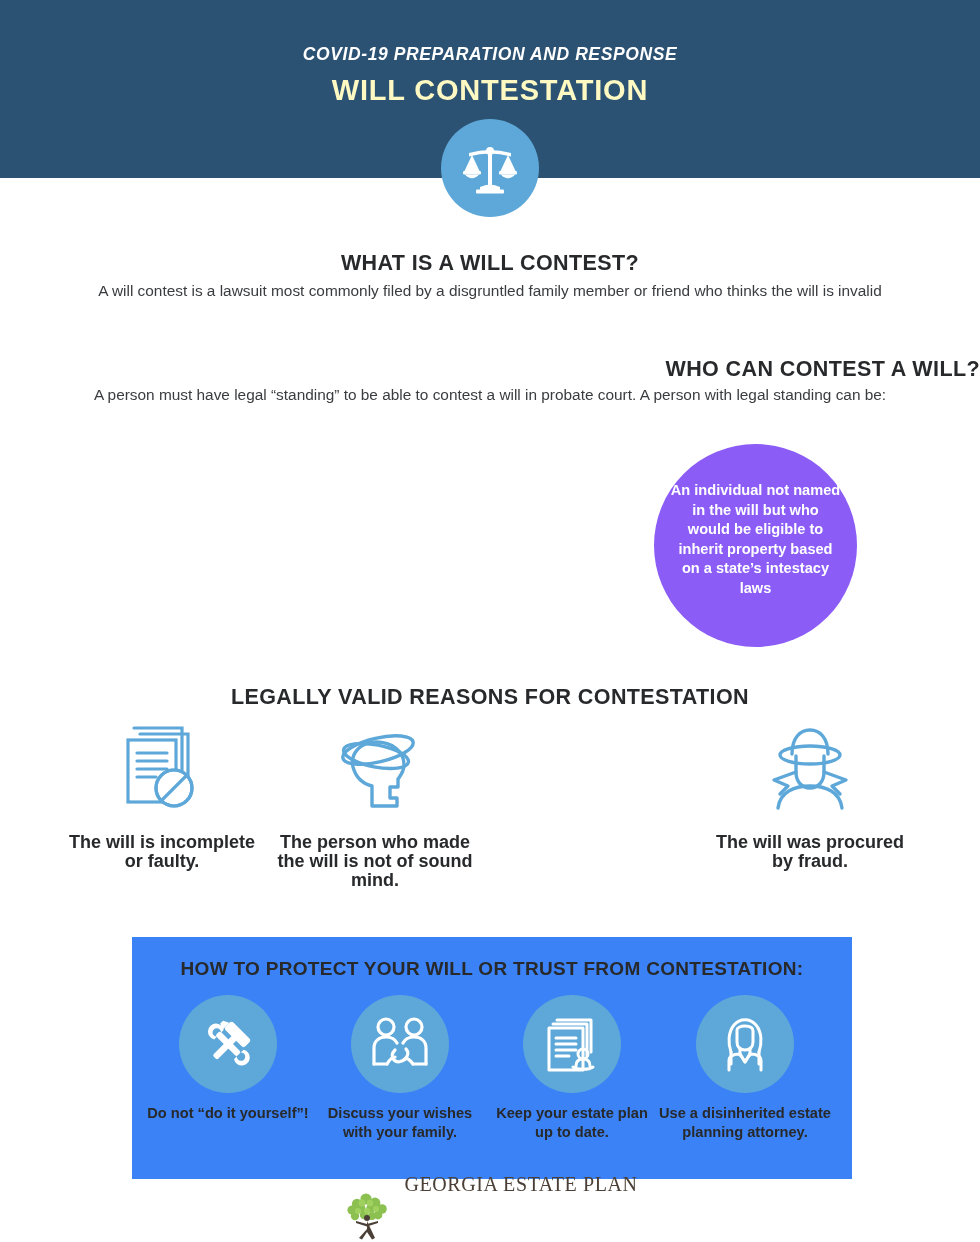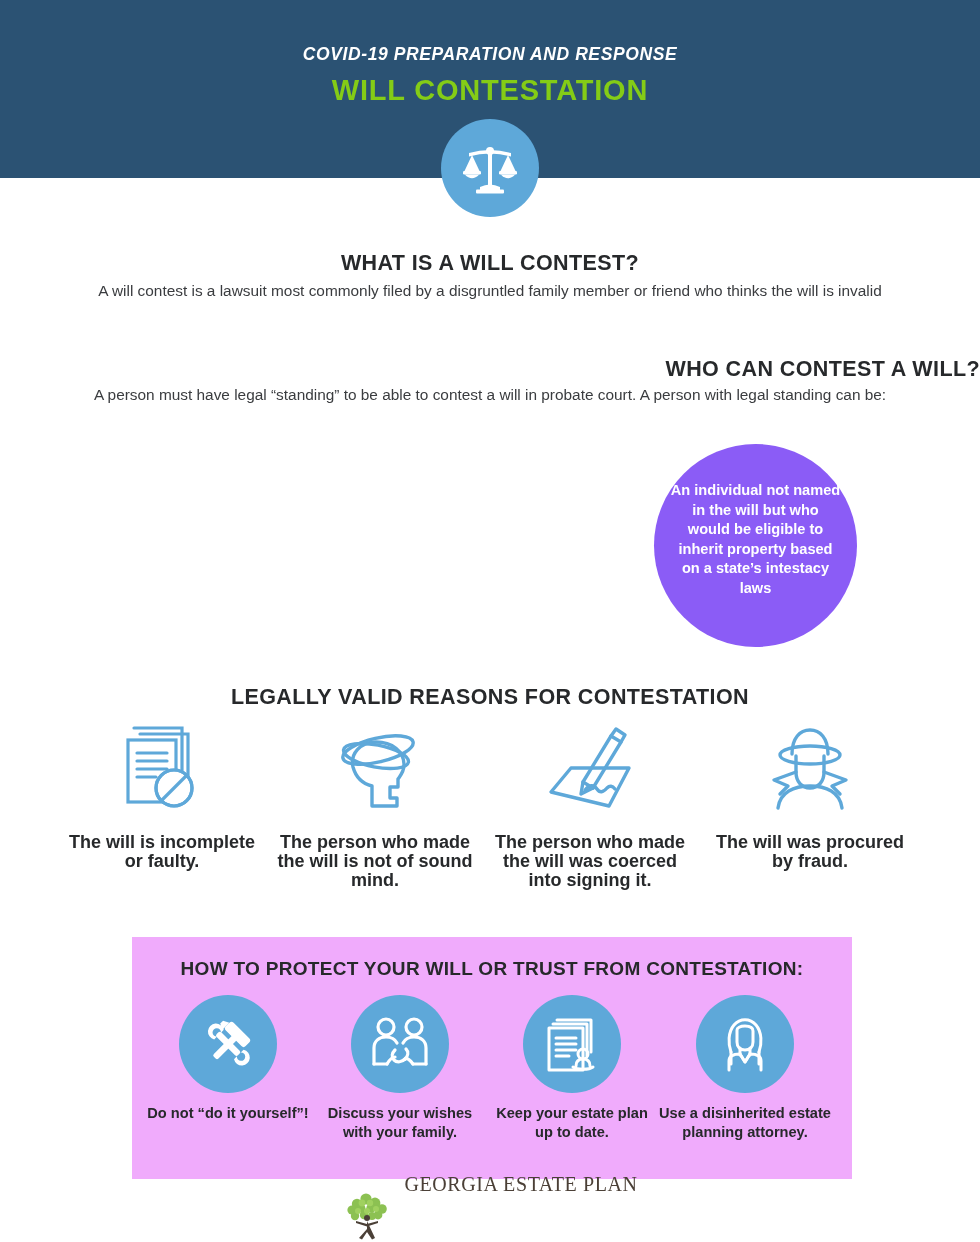--- a/index.html
+++ b/index.html
@@ -16,21 +16,21 @@
     position: absolute; left:0; top:0; width:980px; height:178px;
     background:#2b5273;
   }
   .header-eyebrow {
     position:absolute; left:0; top:44px; width:980px; text-align:center;
     color:#ffffff; font-style:italic; font-weight:bold;
     font-size:17.5px; letter-spacing:0.6px;
   }
   .header-title {
     position:absolute; left:0; top:74px; width:980px; text-align:center;
-    color:#84cc16; font-weight:bold; font-size:29px; letter-spacing:0.8px;
+    color:#fef9c3; font-weight:bold; font-size:29px; letter-spacing:0.8px;
   }
   .scale-badge {
     position:absolute; left:441px; top:119px; width:98px; height:98px;
     border-radius:50%; background:#5ea8d9;
     display:flex; align-items:center; justify-content:center;
   }
   .scale-badge svg { display:block; }
 
   
   .sec-h {
@@ -72,21 +72,21 @@
   .reason-icon { height:102px; display:flex; align-items:flex-end; justify-content:center; }
   .reason-icon svg { display:block; }
   .reason-label {
     margin-top:17px; color:#27292b; font-weight:bold;
     font-size:18px; line-height:19px;
   }
 
   
   .protect-panel {
     position:absolute; left:132px; top:937px; width:720px; height:242px;
-    background:#f0abfc;
+    background:#3b82f6;
   }
   .protect-title {
     position:absolute; left:0; top:21px; width:720px; text-align:center;
     color:#27292b; font-weight:bold; font-size:19px; letter-spacing:0.3px;
   }
   .protect-items { position:absolute; left:0; top:58px; width:720px; height:180px; }
   .protect-item { position:absolute; width:172px; text-align:center; }
   #pr-0 { left:10px; }
   #pr-1 { left:182px; }
   #pr-2 { left:354px; }
@@ -190,37 +190,20 @@
           <path d="M33 47 C30 34 40 22 56 22 C72 22 84 31 84 45 C84 52 80 56 78 59 L78 67 L70 67 L70 78 L77 78 L77 86 L52 86 L52 66 C44 64 36 58 33 47 Z"></path>
 
           <ellipse cx="58" cy="30" rx="36" ry="12" transform="rotate(-13 58 30)"></ellipse>
 
           <ellipse cx="56" cy="36" rx="33" ry="11" transform="rotate(11 56 36)"></ellipse>
         </svg>
       </div>
       <div class="reason-label">The person who made the will is not of sound mind.</div>
     </div>
 
-    <div class="reason" id="rs-2">
-      <div class="reason-icon">
-        <svg width="106" height="96" viewBox="0 0 106 96" fill="none" stroke="#5ea8d9" stroke-width="3.4" stroke-linecap="round" stroke-linejoin="round">
-
-          <path d="M14 72 L34 48 L92 48 L72 86 Z"></path>
-
-          <path d="M48 70 q7 -8 12 -1 q4 6 10 -1 q4 -4 8 1"></path>
-
-          <path d="M46 62 L74 16 L84 22 L56 68 Z"></path>
-
-          <path d="M46 62 L44 74 L56 68"></path>
-
-          <path d="M74 16 L79 9 L88 15 L84 22"></path>
-        </svg>
-      </div>
-      <div class="reason-label">The person who made the will was coerced into signing it.</div>
-    </div>
 
     <div class="reason" id="rs-3">
       <div class="reason-icon">
         <svg width="104" height="96" viewBox="0 0 104 96" fill="none" stroke="#5ea8d9" stroke-width="3.4" stroke-linecap="round" stroke-linejoin="round">
 
           <path d="M34 34 C34 18 42 10 52 10 C62 10 70 18 70 34"></path>
 
           <ellipse cx="52" cy="35" rx="30" ry="9"></ellipse>
 
           <path d="M38 36 L38 52 C38 62 44 68 52 68 C60 68 66 62 66 52 L66 36"></path>

